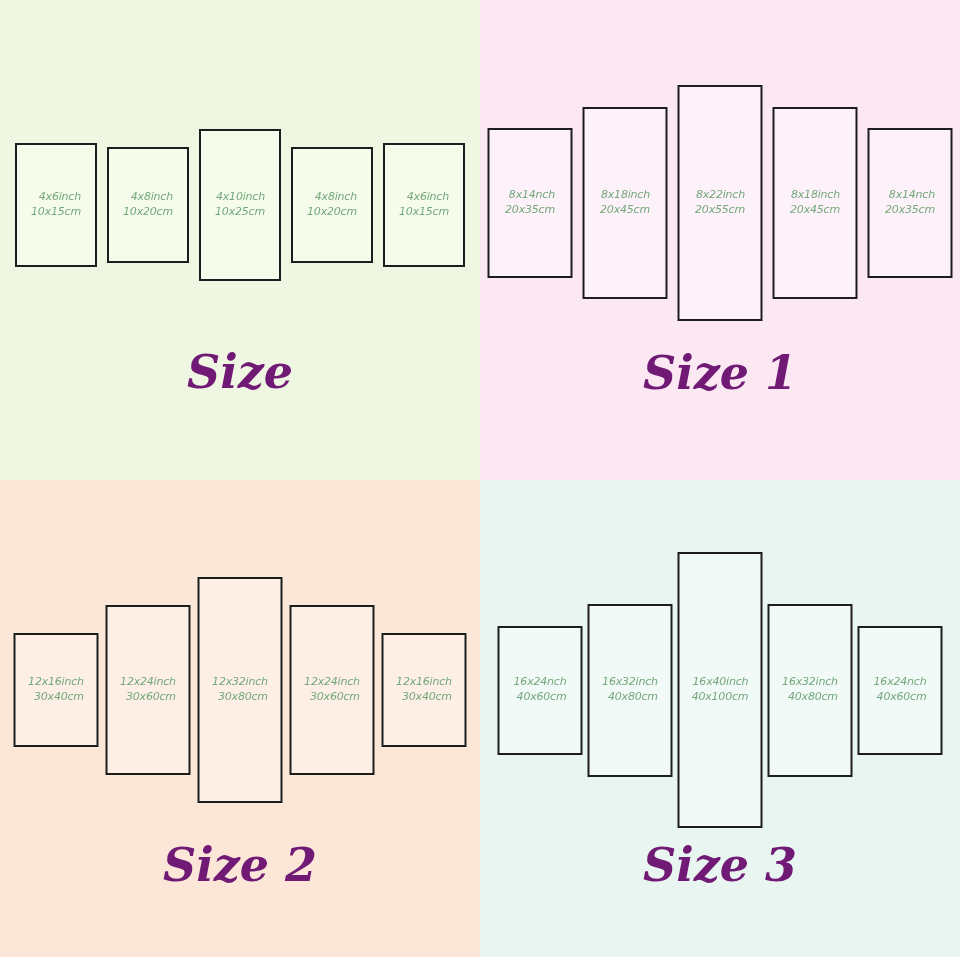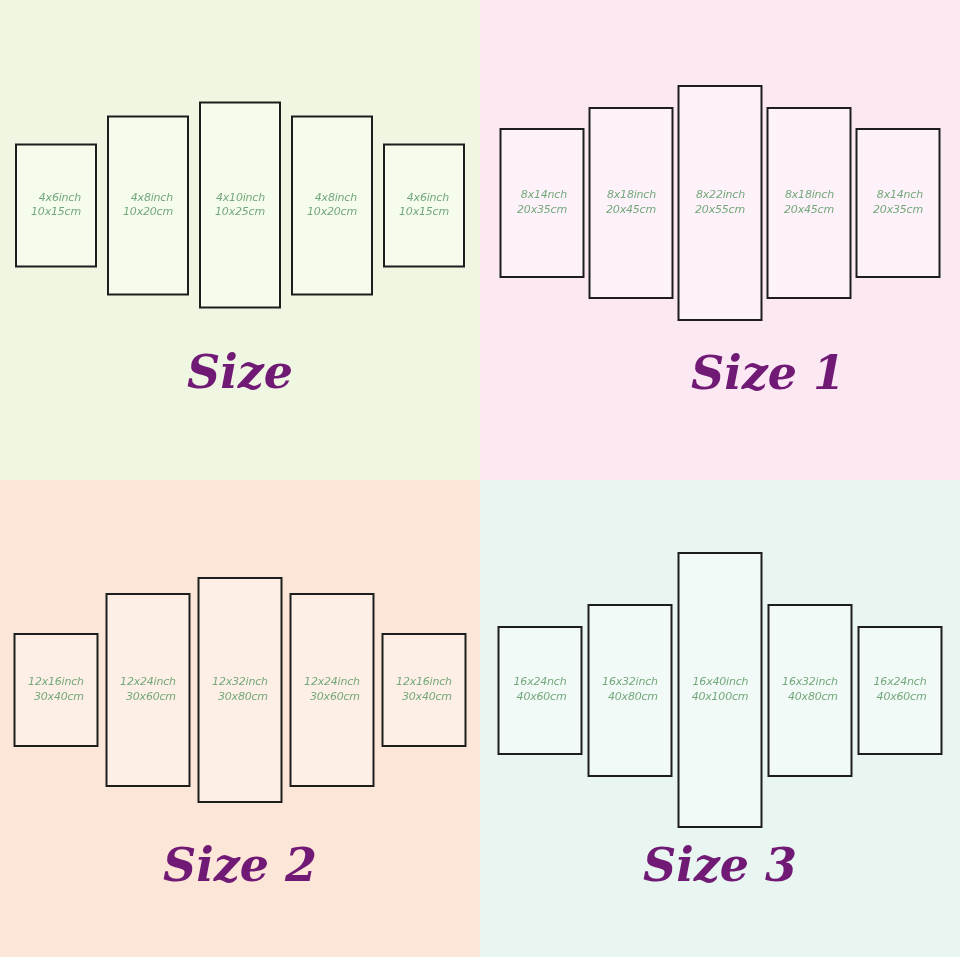--- a/index.html
+++ b/index.html
@@ -19,37 +19,37 @@
   .q-bl { background: #fce6d8; }
   .q-br { background: #e8f5f1; }
 
   .panels {
     position: absolute;
     left: 50%;
     display: flex;
     align-items: center;
   }
   .q-tl .panels { top: 205px; transform: translate(-50%, -50%); gap: 10px; }
-  .q-tr .panels { top: 203px; transform: translate(-50%, -50%); gap: 4px; }
+  .q-tr .panels { top: 203px; transform: translate(-50%, -50%); gap: 10px; }
   .q-bl .panels { top: 210px; transform: translate(-50%, -50%); gap: 7px; }
   .q-br .panels { top: 210px; transform: translate(-50%, -50%); gap: 5px; }
 
   .panel {
     position: relative;
     border: 2px solid #1d1d1d;
     box-sizing: border-box;
   }
   .q-tl .panel { width: 82px; background: #f6fcec; }
   .q-tr .panel { width: 85px; background: #fdf2f9; }
   .q-bl .panel { width: 85px; background: #fdefe5; }
   .q-br .panel { width: 85px; background: #f2faf7; }
 
-  .q-tl .size-s { height: 124px; } .q-tl .size-m { height: 180px; } .q-tl .size-l { height: 207px; }
+  .q-tl .size-s { height: 124px; } .q-tl .size-m { height: 116px; } .q-tl .size-l { height: 152px; }
   .q-tr .size-s { height: 150px; } .q-tr .size-m { height: 192px; } .q-tr .size-l { height: 236px; }
-  .q-bl .size-s { height: 114px; } .q-bl .size-m { height: 194px; } .q-bl .size-l { height: 226px; }
+  .q-bl .size-s { height: 114px; } .q-bl .size-m { height: 170px; } .q-bl .size-l { height: 226px; }
   .q-br .size-s { height: 129px; } .q-br .size-m { height: 173px; } .q-br .size-l { height: 276px; }
 
   .panel-label {
     position: absolute;
     left: 50%;
     top: 50%;
     transform: translate(-50%, -50%);
     text-align: right;
     white-space: nowrap;
     font-style: italic;
@@ -66,21 +66,21 @@
     margin: 0;
     transform: translate(-50%, -50%);
     font-family: "DejaVu Serif", serif;
     font-style: italic;
     font-weight: bold;
     font-size: 46px;
     color: #701a75;
     white-space: nowrap;
   }
   .q-tl .quad-title { top: 372px; }
-  .q-tr .quad-title { top: 373px; margin-left: 48px; }
+  .q-tr .quad-title { top: 373px; }
   .q-bl .quad-title { top: 385px; }
   .q-br .quad-title { top: 385px; }
 
   .bottom-strip {
     position: absolute;
     left: 0; bottom: 0;
     width: 100%; height: 3px;
     background: #ffffff;
   }
 </style>

